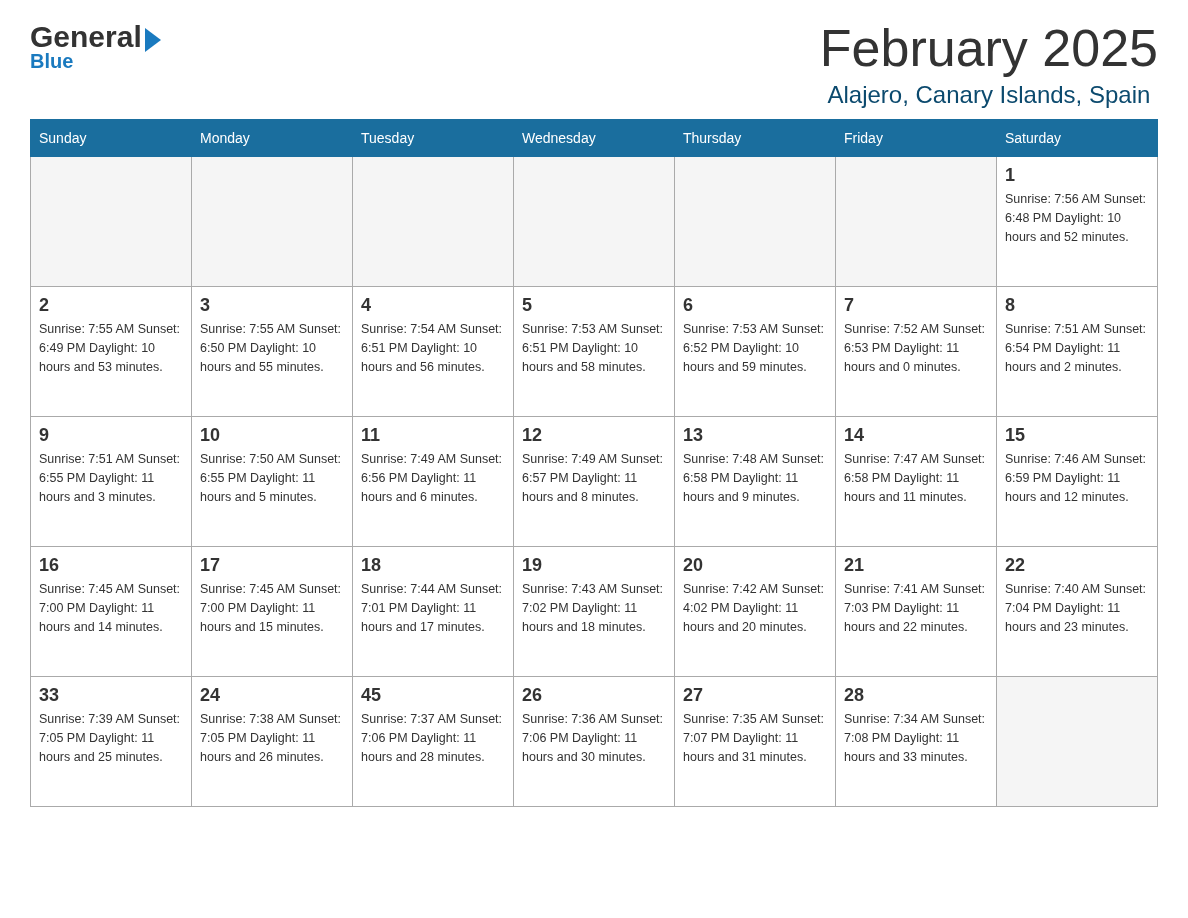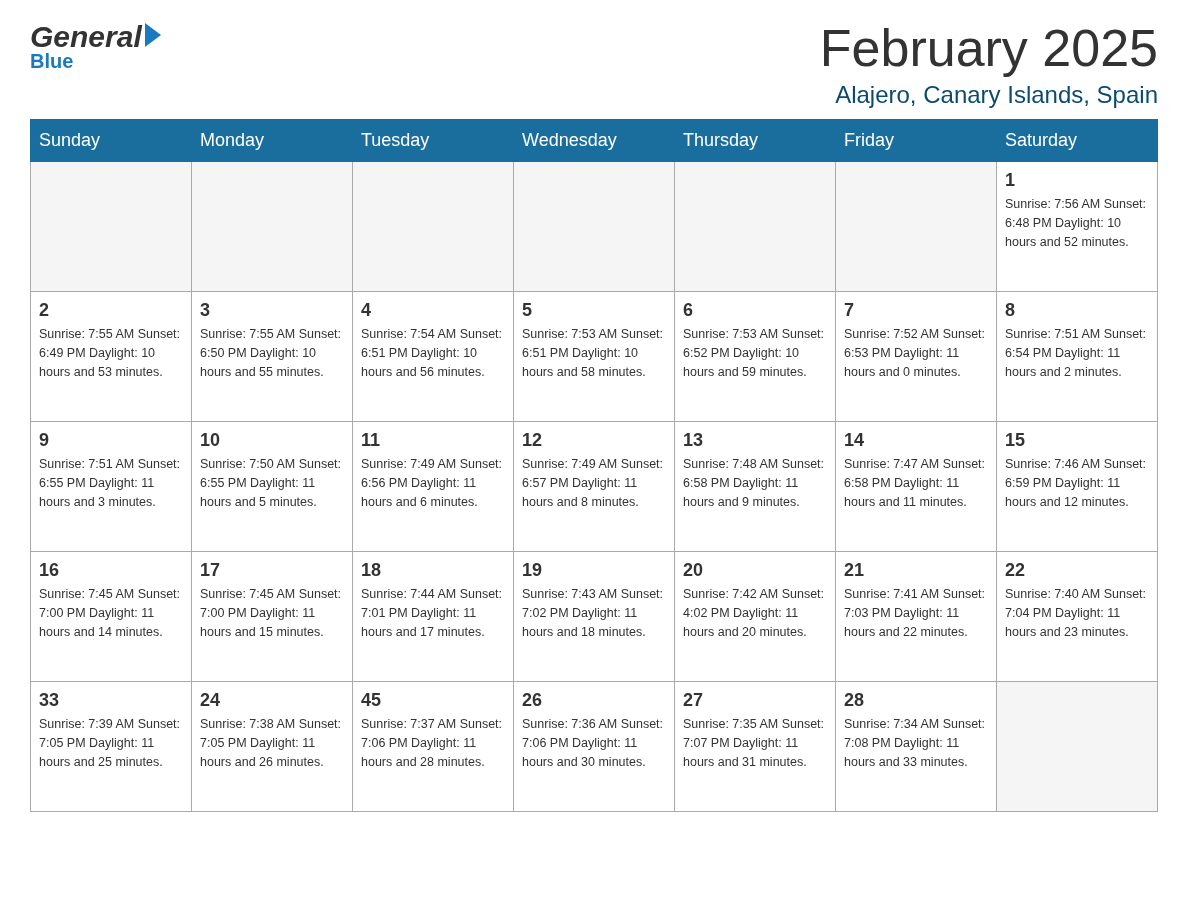--- a/index.html
+++ b/index.html
@@ -21,21 +21,21 @@
       flex-direction: column;
       align-items: flex-start;
     }
     .logo-blue {
       color: #1a7abf;
       font-size: 20px;
       font-weight: bold;
       margin-top: -4px;
     }
     .title-block {
-      text-align: right;
+      text-align: center;
     }
     .month-title {
       font-size: 52px;
       font-weight: normal;
       color: #333;
       line-height: 1.1;
     }
     .location {
       font-size: 24px;
       color: #0c4a6e;
@@ -44,21 +44,21 @@
     .calendar {
       width: 100%;
       border-collapse: collapse;
       margin-top: 10px;
     }
     .calendar th {
       background-color: #1a6e9e;
       color: #fff;
       padding: 10px 8px;
       text-align: left;
-      font-size: 18px;
+      font-size: 14px;
       font-weight: normal;
       border: 1px solid #1a6e9e;
     }
     .calendar td {
       border: 1px solid #aaa;
       vertical-align: top;
       padding: 8px;
       width: calc(100% / 7);
       min-height: 110px;
       font-size: 13px;
@@ -78,22 +78,21 @@
     .day-info {
       font-size: 12.5px;
       line-height: 1.5;
       color: #333;
     }
     .calendar tr td {
       height: 130px;
     }
     .logo-wrapper {
       display: flex;
-      align-items: center;
-      font-style: italic;
+      align-items: flex-end;
     }
     .logo-general {
       font-size: 30px;
       font-weight: bold;
       color: #333;
     }
     .logo-arrow {
       display: inline-block;
       width: 0;
       height: 0;

